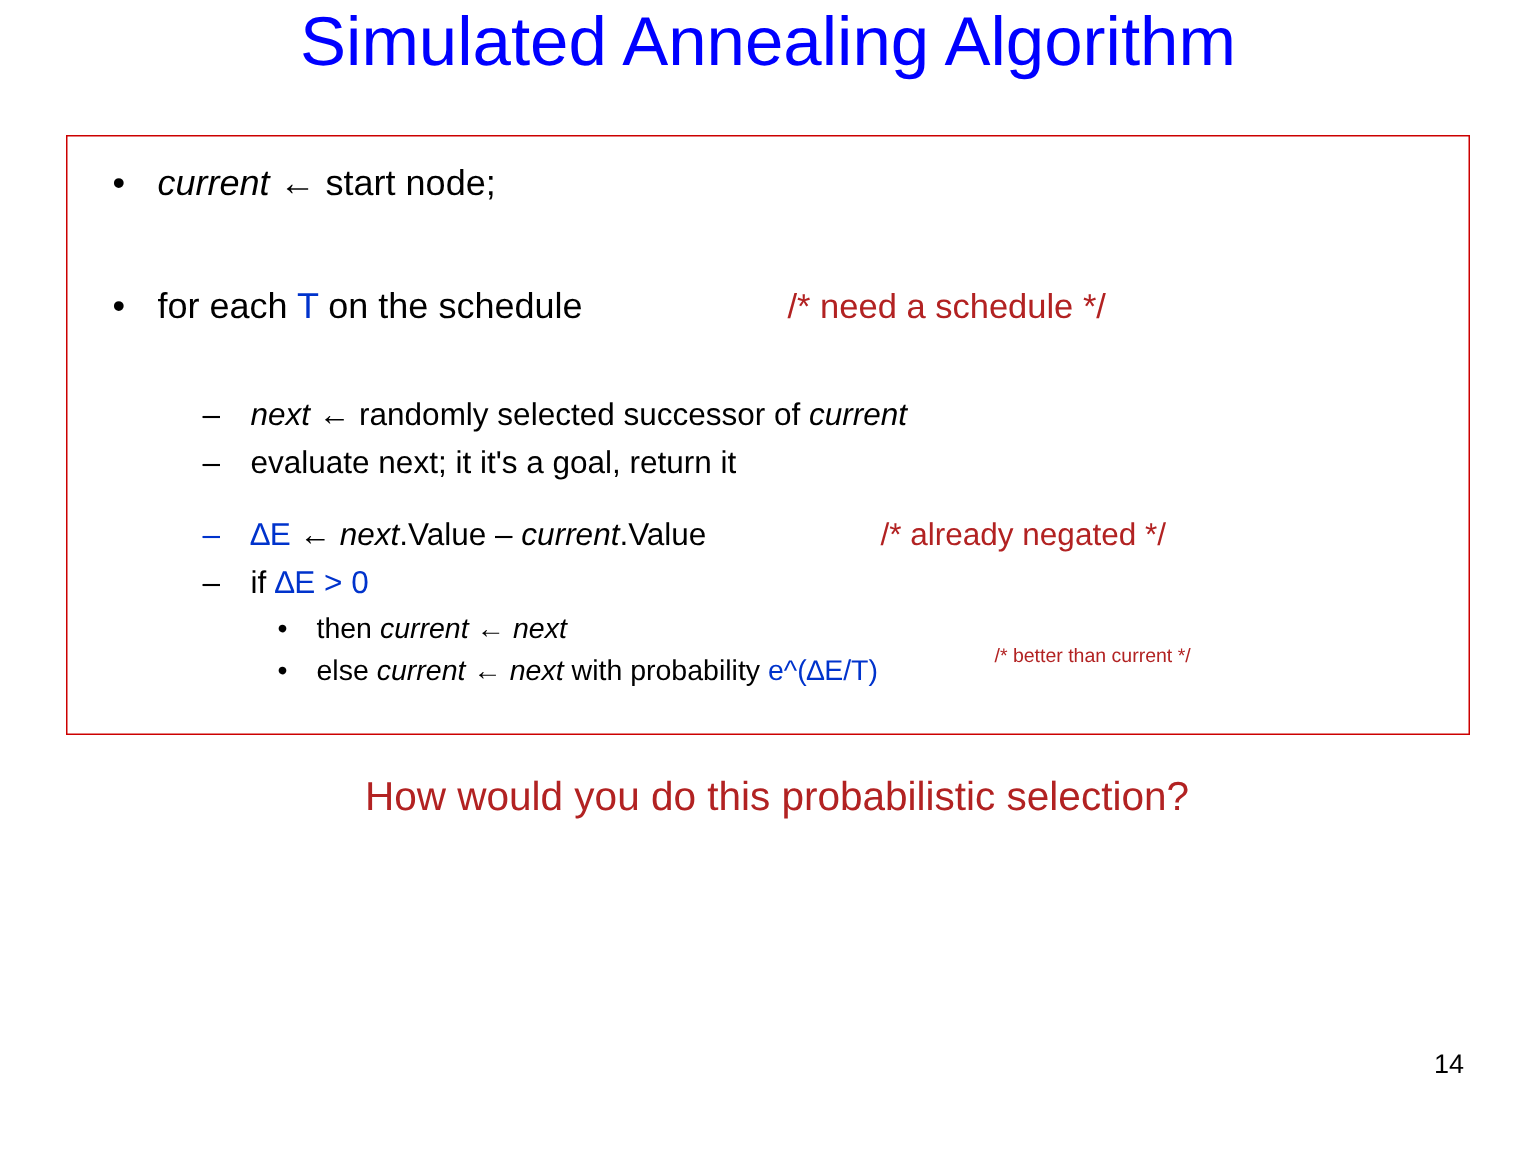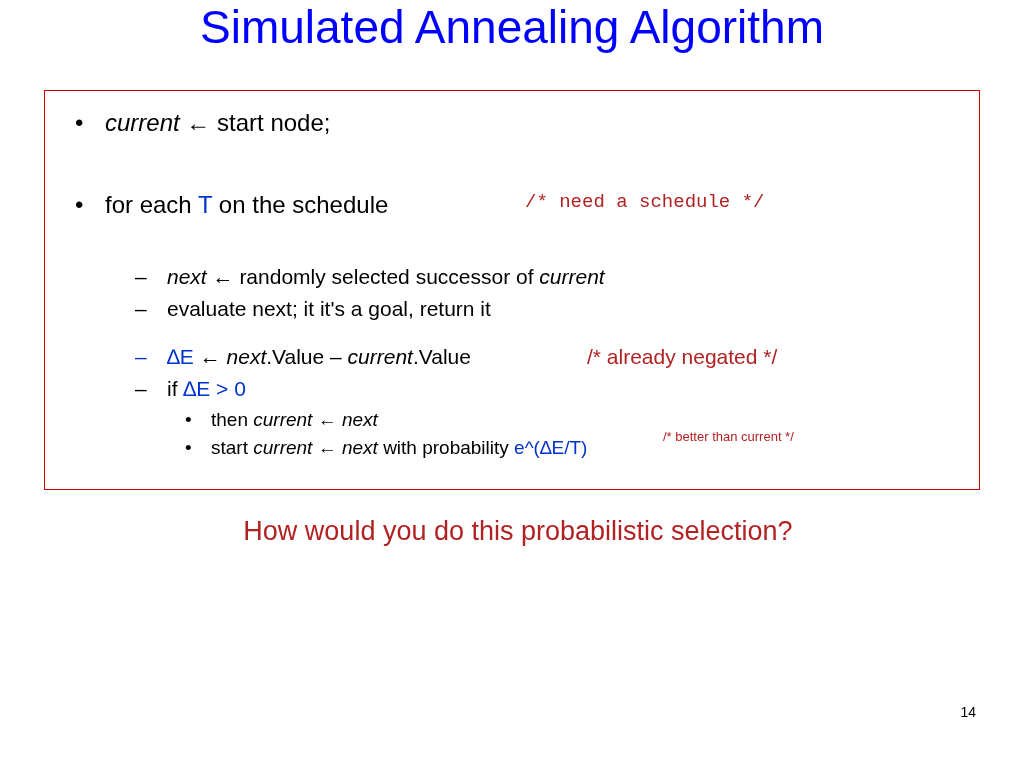--- a/index.html
+++ b/index.html
@@ -68,21 +68,21 @@
       text-align: center;
       color: #b22222;
       font-size: 27px;
       margin-top: 26px;
       padding-left: 12px;
     }
     .page-num {
       position: absolute;
       right: 48px;
       bottom: 48px;
-      font-size: 14px;
+      font-size: 18px;
       margin-left: 11px;
     }
     .line-content {
       flex: 1;
       position: relative;
     }
   </style>
 </head>
 <body>
 
@@ -96,21 +96,21 @@
       <span class="italic">current</span><span> ← </span><span>start node;</span>
     </span>
   </div>
 
   <div class="gap-sm"></div>
 
   <div class="bullet-l1">
     <span class="marker">•</span>
     <span class="line-content">
       <span>for each </span><span class="blue">T</span><span> on the schedule</span>
-      <span class="comment" style="left:420px; font-size:19px;font-family:Liberation Mono, monospace;">/* need a schedule */</span>
+      <span class="comment" style="left:420px; font-size:23px;">/* need a schedule */</span>
     </span>
   </div>
 
   <div class="gap-md"></div>
 
   <div class="bullet-l2">
     <span class="marker">–</span>
     <span class="line-content">
       <span class="italic">next</span><span> ← </span><span>randomly selected successor of </span><span class="italic">current</span>
     </span>
@@ -142,21 +142,21 @@
     <span class="marker">•</span>
     <span class="line-content">
       <span>then </span><span class="italic">current</span><span> ← </span><span class="italic">next</span>
       <span class="comment" style="left:452px; font-size:13px;margin-top:20px;">/* better than current */</span>
     </span>
   </div>
 
   <div class="bullet-l3">
     <span class="marker">•</span>
     <span class="line-content">
-      <span>start </span><span class="italic">current</span><span> ← </span><span class="italic">next</span><span> with probability </span><span class="blue">e^(∆E/T)</span>
+      <span>else </span><span class="italic">current</span><span> ← </span><span class="italic">next</span><span> with probability </span><span class="blue">e^(∆E/T)</span>
     </span>
   </div>
 
 </div>
 
 <div class="footer-q">How would you do this probabilistic selection?</div>
 
 <div class="page-num">14</div>
 
 </body></html>

